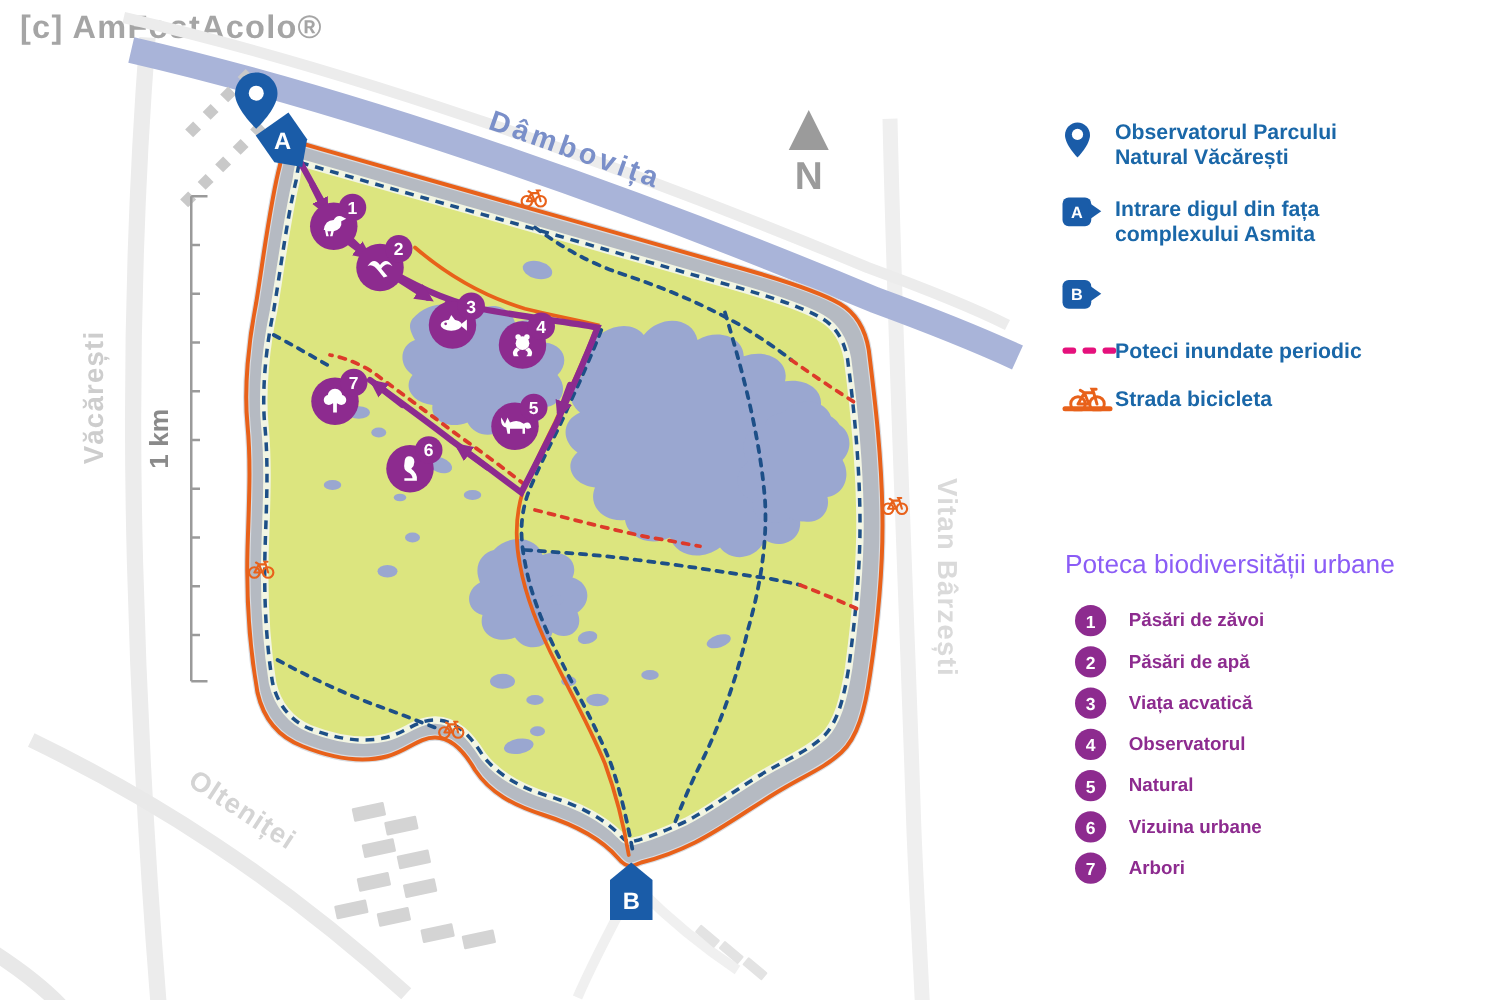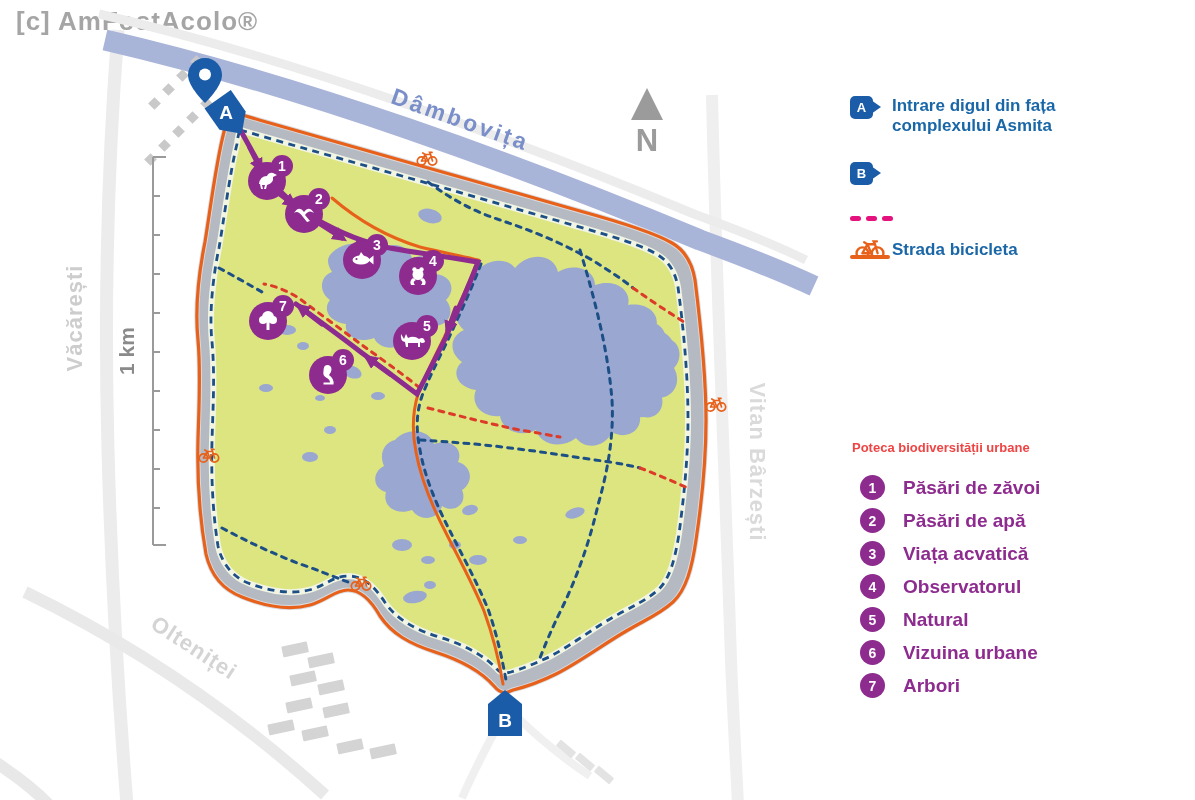--- a/index.html
+++ b/index.html
@@ -20,26 +20,26 @@
          border-top:7px solid transparent;border-bottom:7px solid transparent;
          border-left:10px solid #1a5ca8;}
   .dashes{display:flex;gap:5px;margin-top:7px;}
   .dashes i{display:block;width:11px;height:5px;border-radius:3px;}
   .dash-blue i{background:#1d4f87;}
   .dash-pink i{background:#e5117c;}
   .bikeleg{display:flex;flex-direction:column;align-items:center;width:40px;}
   .bikeleg .bar{width:40px;height:4px;border-radius:2px;background:#e8611a;margin-top:-4px;}
   
   #trailpanel{position:absolute;left:852px;top:440px;width:340px;}
-  #trail-title{color:#ef4444;font-size:13px;font-weight:bold;margin-bottom:16px;}
+  #trail-title{color:#8b5cf6;font-size:21px;font-weight:normal;margin-bottom:16px;}
   .titem{display:flex;align-items:center;height:33px;}
   .tnum{width:25px;height:25px;border-radius:50%;background:#8d2b8f;color:#fff;
         font-weight:bold;font-size:14px;display:flex;align-items:center;justify-content:center;
         margin-left:8px;margin-right:18px;flex:0 0 25px;}
-  .tlabel{color:#8d2b8f;font-size:19px;font-weight:600;}
+  .tlabel{color:#8d2b8f;font-size:15px;font-weight:600;}
   
   text{font-family:"Liberation Sans",sans-serif;}
 </style>
 </head>
 <body>
 
 <div id="canvas">
 
   <div id="watermark">[c] AmFostAcolo®</div>
 
@@ -313,39 +313,49 @@
     </g>
     <text transform="translate(134,351) rotate(-90)" text-anchor="middle" fill="#8a8a8a" font-size="21" font-weight="bold">1 km</text>
 
     <text transform="translate(82,318) rotate(-90)" text-anchor="middle" fill="#cdcdcd" font-size="22" font-weight="bold" letter-spacing="1">Văcărești</text>
     <text transform="translate(190,654) rotate(33)" text-anchor="middle" fill="#d4d4d4" font-size="22" font-weight="bold" letter-spacing="1">Olteniței</text>
     <text transform="translate(750,462) rotate(90)" text-anchor="middle" fill="#dadada" font-size="22" font-weight="bold" letter-spacing="1">Vitan Bârzești</text>
     <text transform="translate(458,127) rotate(19.5)" text-anchor="middle" fill="#7a8fc9" font-size="23" font-weight="bold" letter-spacing="3">Dâmbovița</text>
   </svg>
 
   <div id="legend">
+    <div class="lrow">
+      <div class="ic">
+        <svg width="24" height="32" viewBox="0 0 24 32">
+          <path d="M12,2 C6.5,2 2,6.5 2,12 C2,20 12,30 12,30 C12,30 22,20 22,12 C22,6.5 17.5,2 12,2 Z" fill="#1a5ca8"></path>
+          <circle cx="12" cy="11.5" r="4.5" fill="#fff"></circle>
+        </svg>
+      </div>
+      <div class="tx">Observatorul Parcului Natural Văcărești</div>
+    </div>
     <div class="lrow" style="margin-bottom:26px">
       <div class="ic">
           <span class="badge">A</span>
         </div>
       <div class="tx">Intrare digul din fața complexului Asmita</div>
     </div>
     <div class="lrow" style="margin-bottom:24px">
       <div class="ic">
           <span class="badge">B</span>
         </div>
     </div>
     <div class="lrow" style="margin-bottom:14px">
       <div class="ic">
           <span class="dashes dash-pink">
             <i></i>
             <i></i>
             <i></i>
           </span>
         </div>
+      <div class="tx">Poteci inundate periodic</div>
     </div>
     <div class="lrow">
       <div class="ic">
         <span class="bikeleg">
           <svg width="36" height="24" viewBox="-13 -10 26 17">
               <use href="#bike-symbol"></use>
             </svg>
           <span class="bar"></span>
         </span>
       </div>

